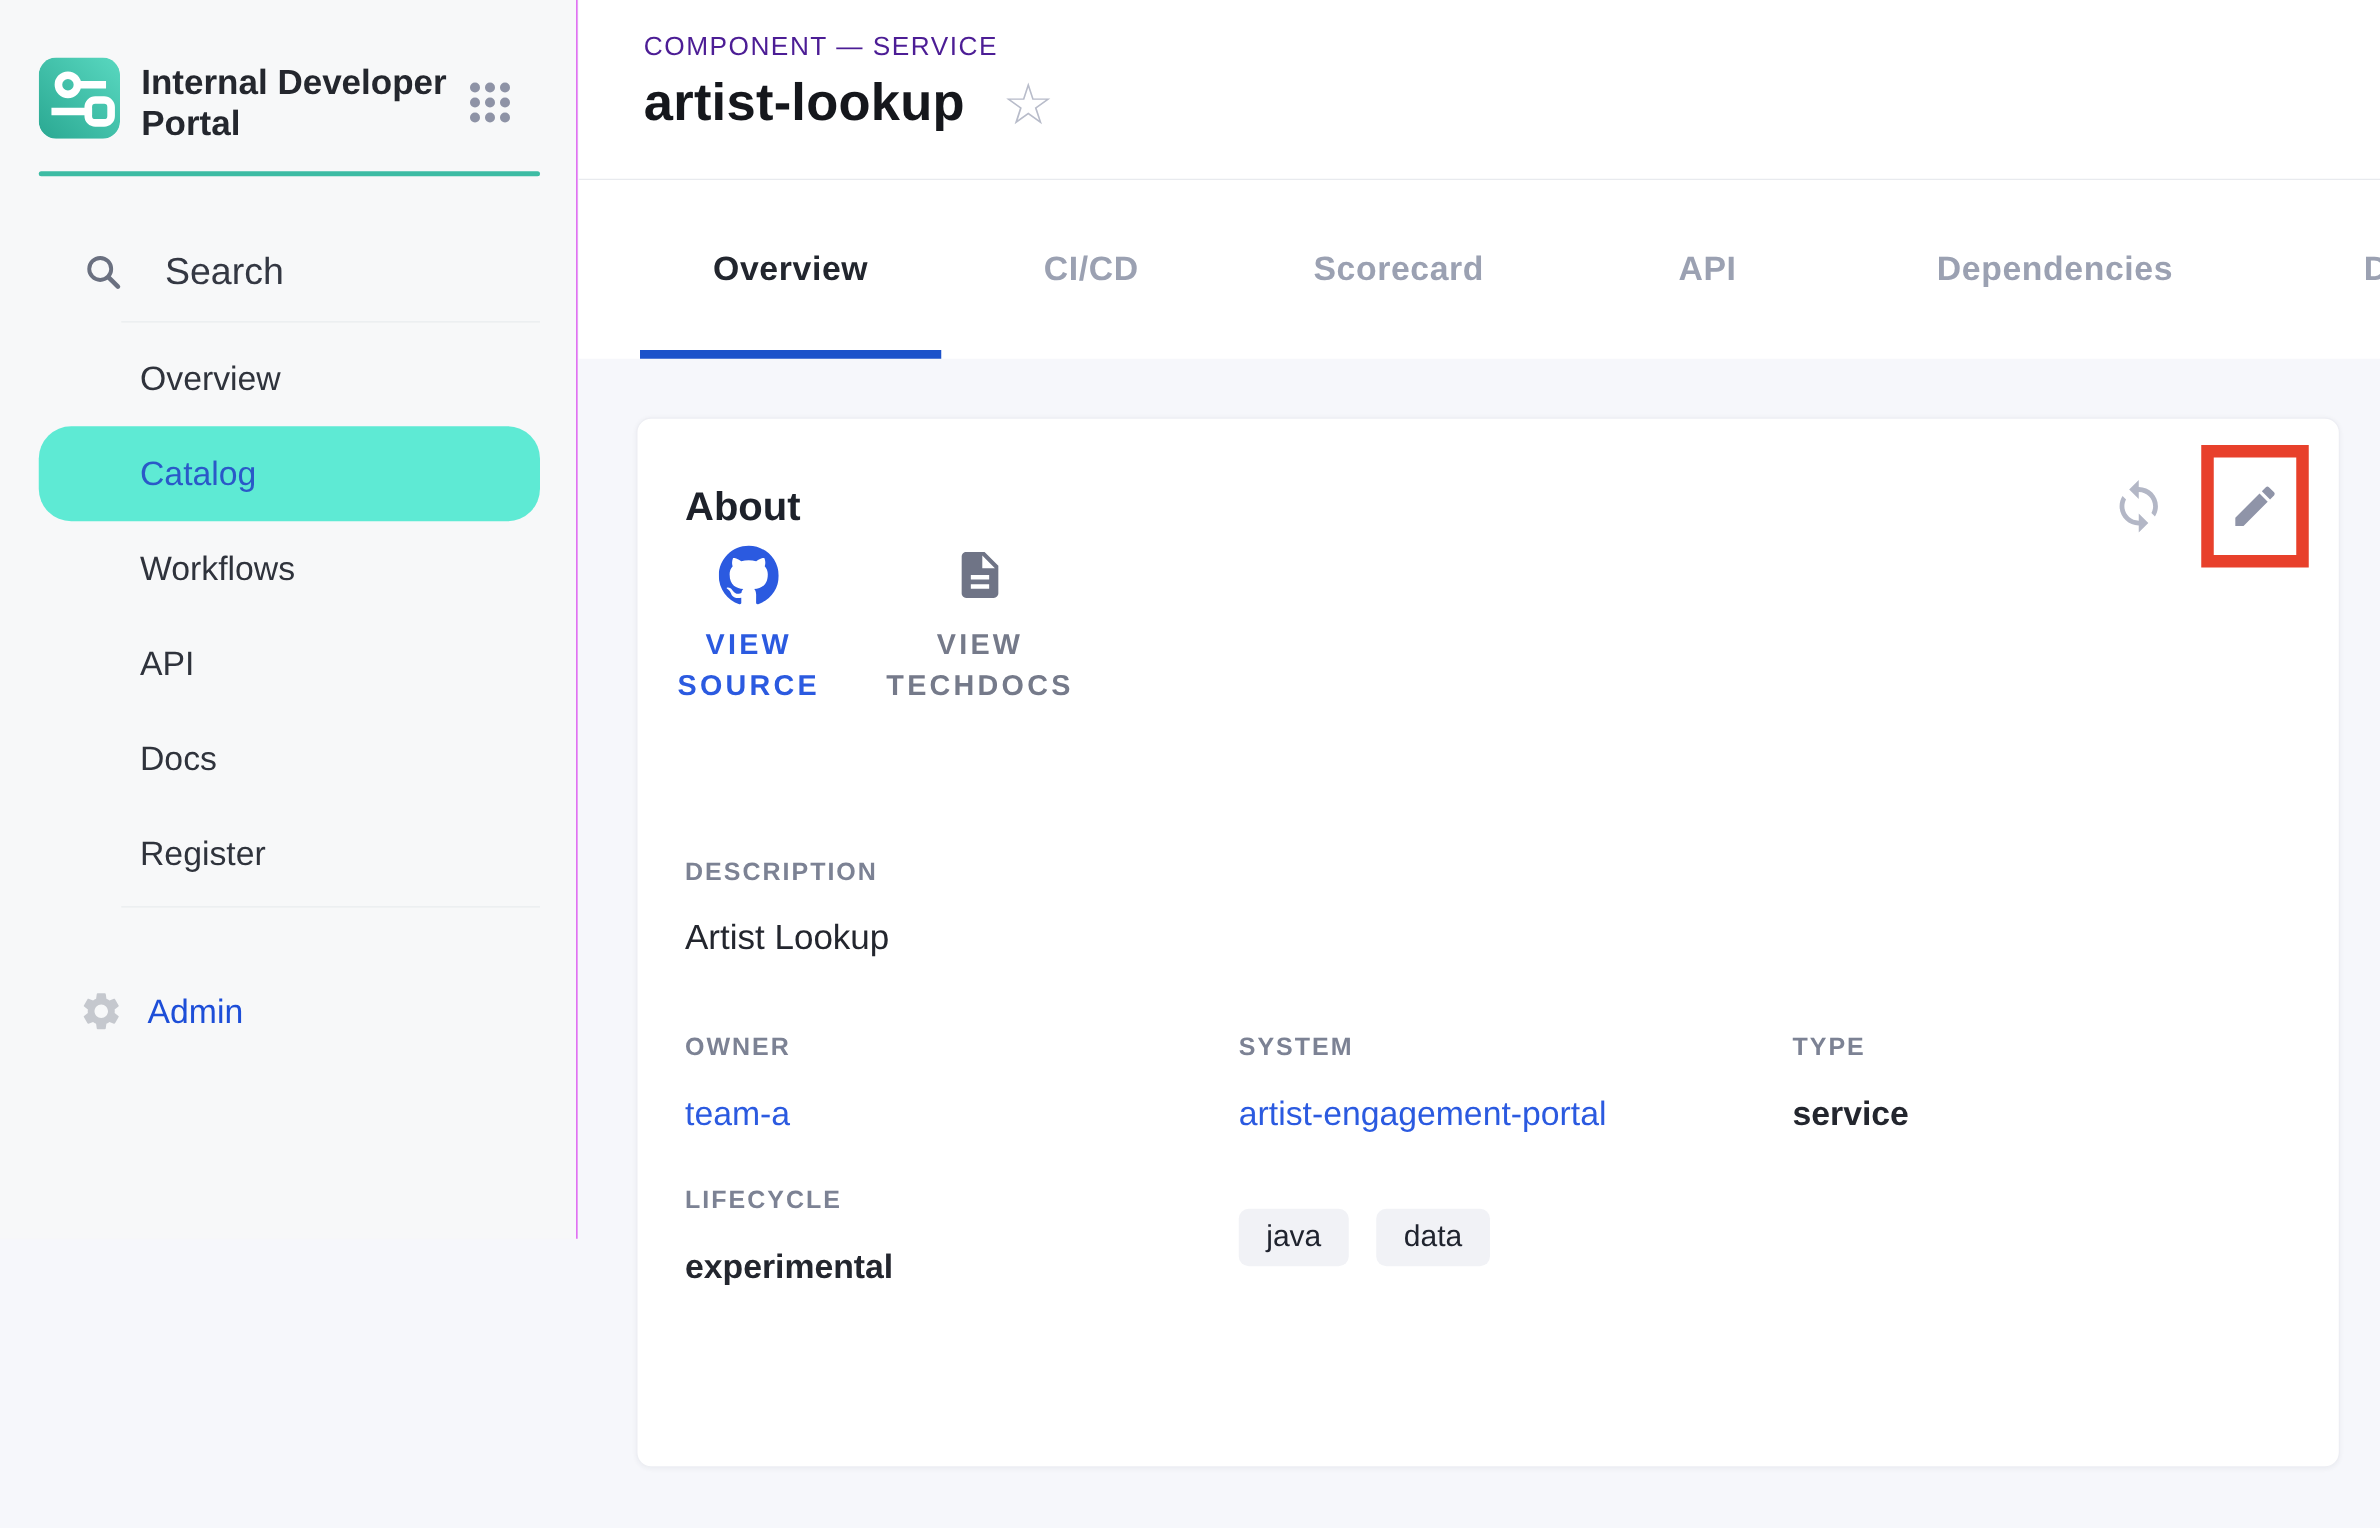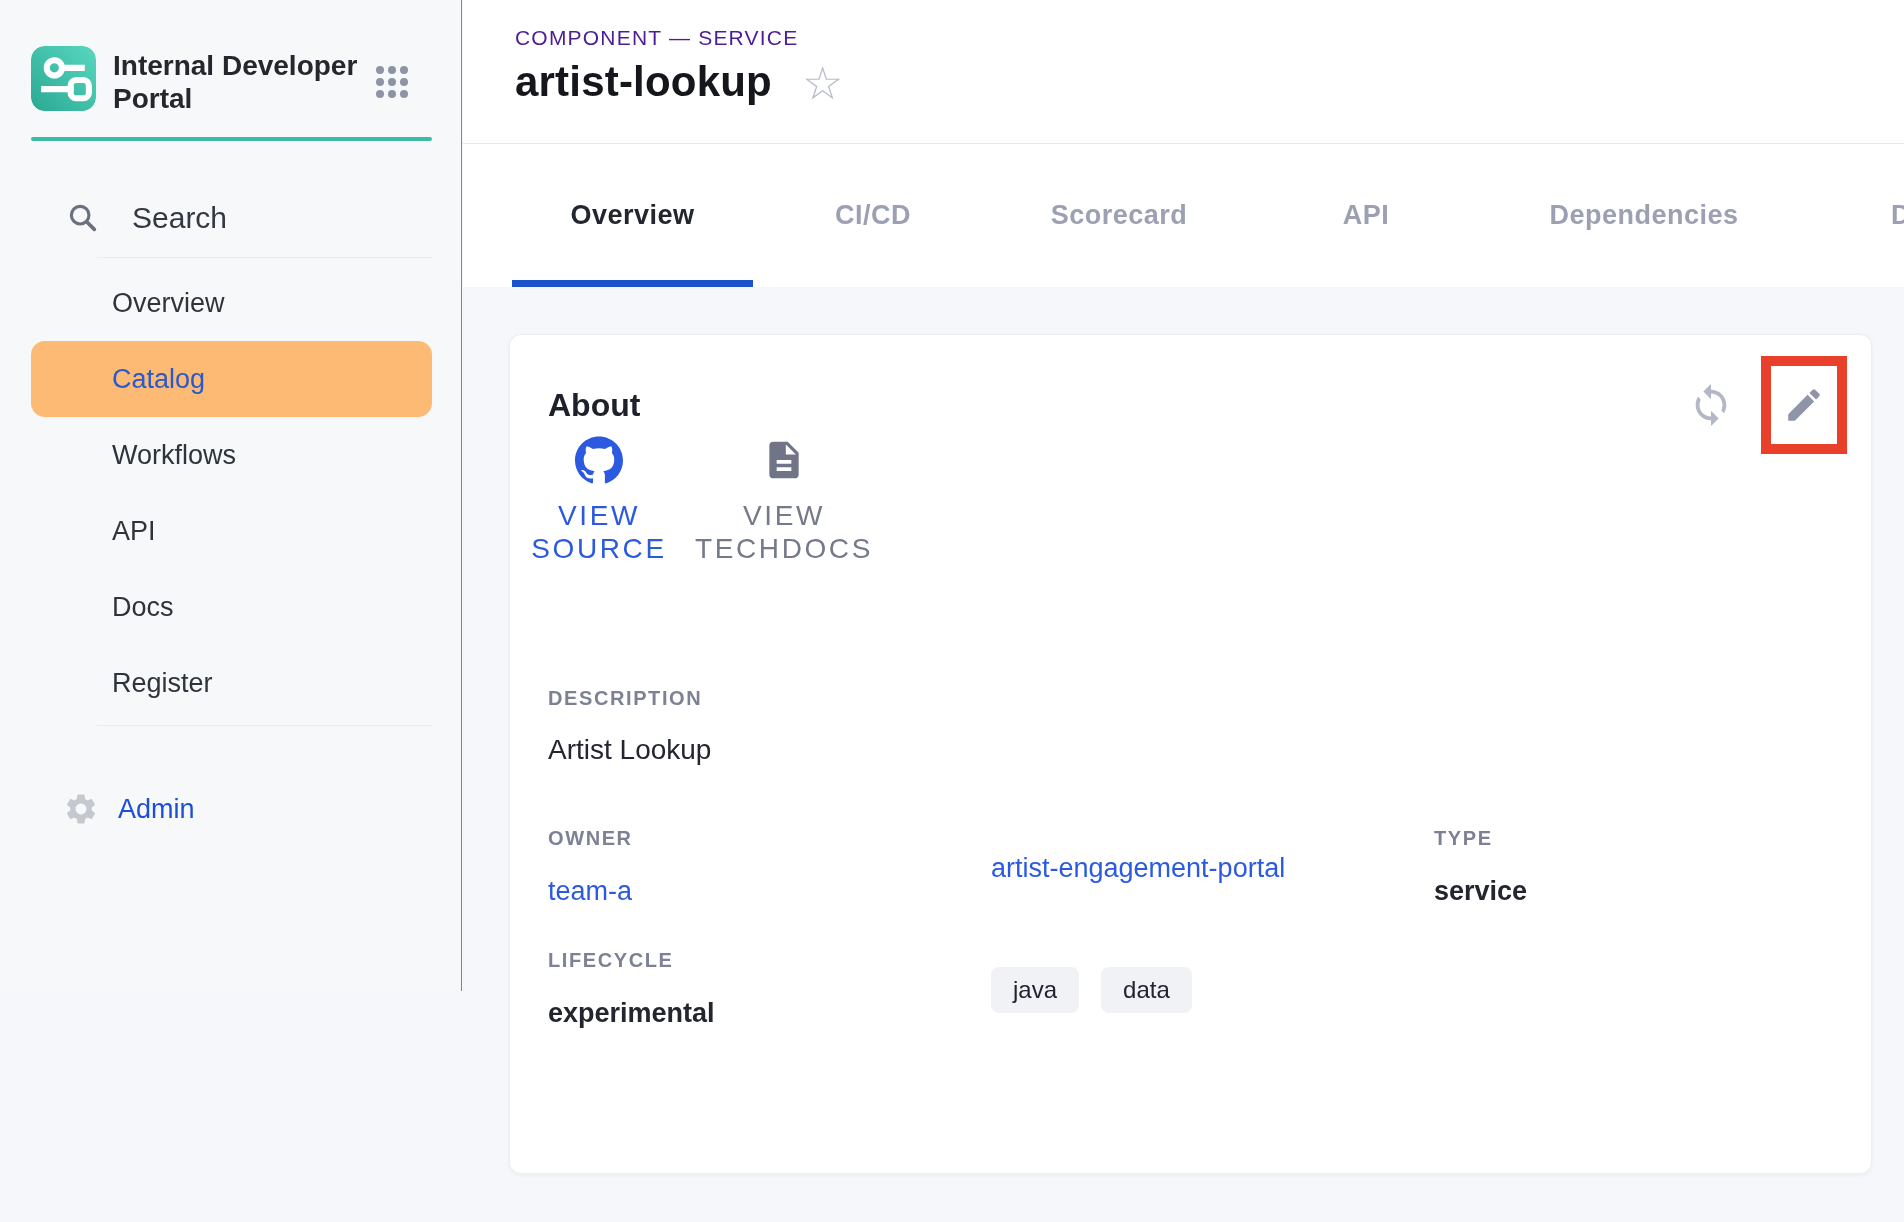--- a/index.html
+++ b/index.html
@@ -22,21 +22,21 @@
   .search-row { position:absolute; left:54px; top:196px; width:360px; height:44px;
     display:flex; align-items:center; cursor:pointer; }
   .search-row svg { width:34px; height:34px; margin-left:12px; }
   .search-label { margin-left:32px; font-size:30px; color:#343843; }
   .side-divider { position:absolute; left:97px; height:1px; width:335px; background:#e9ebee; }
   .divider-1 { top:257px; } .divider-2 { top:725px; }
 
   .nav { position:absolute; left:31px; top:265px; width:401px; }
   .nav-item { height:76px; display:flex; align-items:center; padding-left:81px;
     font-size:27px; color:#2f333c; border-radius:14px; cursor:pointer; }
-  .nav-item.active { background:#fdba74; color:#2a59c8; }
+  .nav-item.active { background:#5eead4; color:#2a59c8;border-radius:26px; }
 
   .admin-row { position:absolute; left:54px; top:785px; width:360px; height:48px;
     display:flex; align-items:center; cursor:pointer; }
   .admin-row svg { width:36px; height:36px; margin-left:9px; }
   .admin-label { margin-left:19px; font-size:27px; color:#1d4ed8; }
 
   
   .content-header { position:absolute; left:463px; top:0; width:1441px; height:144px;
     background:#ffffff; border-bottom:1px solid #e8eaee; }
   .eyebrow { position:absolute; left:52px; top:26px; font-size:21px; letter-spacing:1.2px;
@@ -74,21 +74,21 @@
   .edit-highlight svg { width:42px; height:42px; }
 
   .links-row { position:absolute; left:24px; top:100px; display:flex; gap:30px; }
   .icon-link { display:flex; flex-direction:column; align-items:center; text-align:center;
     cursor:pointer; }
   .icon-link.source { width:130px; }
   .icon-link.techdocs { width:180px; }
   .icon-link .glyph { height:50px; display:flex; align-items:center; justify-content:center; }
   .icon-link.source .glyph svg { width:48px; height:48px; }
   .icon-link.techdocs .glyph svg { width:44px; height:44px; }
-  .icon-link .lbl { margin-top:14px; font-size:28px; font-weight:normal; letter-spacing:2.6px;
+  .icon-link .lbl { margin-top:14px; font-size:23px; font-weight:bold; letter-spacing:2.6px;
     line-height:33px; }
   .icon-link.source .lbl { color:#2b5ae0; }
   .icon-link.techdocs .lbl { color:#757a8a; }
 
   .field-label { font-size:20px; font-weight:bold; letter-spacing:1.6px; color:#7c8294; }
   .desc-block { position:absolute; left:38px; top:352px; }
   .desc-value { margin-top:24px; font-size:28px; color:#23262e; }
 
   .fields-grid { position:absolute; left:38px; top:492px; width:1290px;
     display:grid; grid-template-columns:443px 443px auto; row-gap:42px; }
@@ -230,20 +230,21 @@
     <div class="field-label">DESCRIPTION</div>
     <div class="desc-value">Artist Lookup</div>
   </div>
 
   <div class="fields-grid">
     <div class="field">
       <div class="field-label">OWNER</div>
       <div class="value link">team-a</div>
     </div>
     <div class="field">
+      <div class="field-label">SYSTEM</div>
       <div class="value link">artist-engagement-portal</div>
     </div>
     <div class="field">
       <div class="field-label">TYPE</div>
       <div class="value bold">service</div>
     </div>
     <div class="field">
       <div class="field-label">LIFECYCLE</div>
       <div class="value bold">experimental</div>
     </div>

